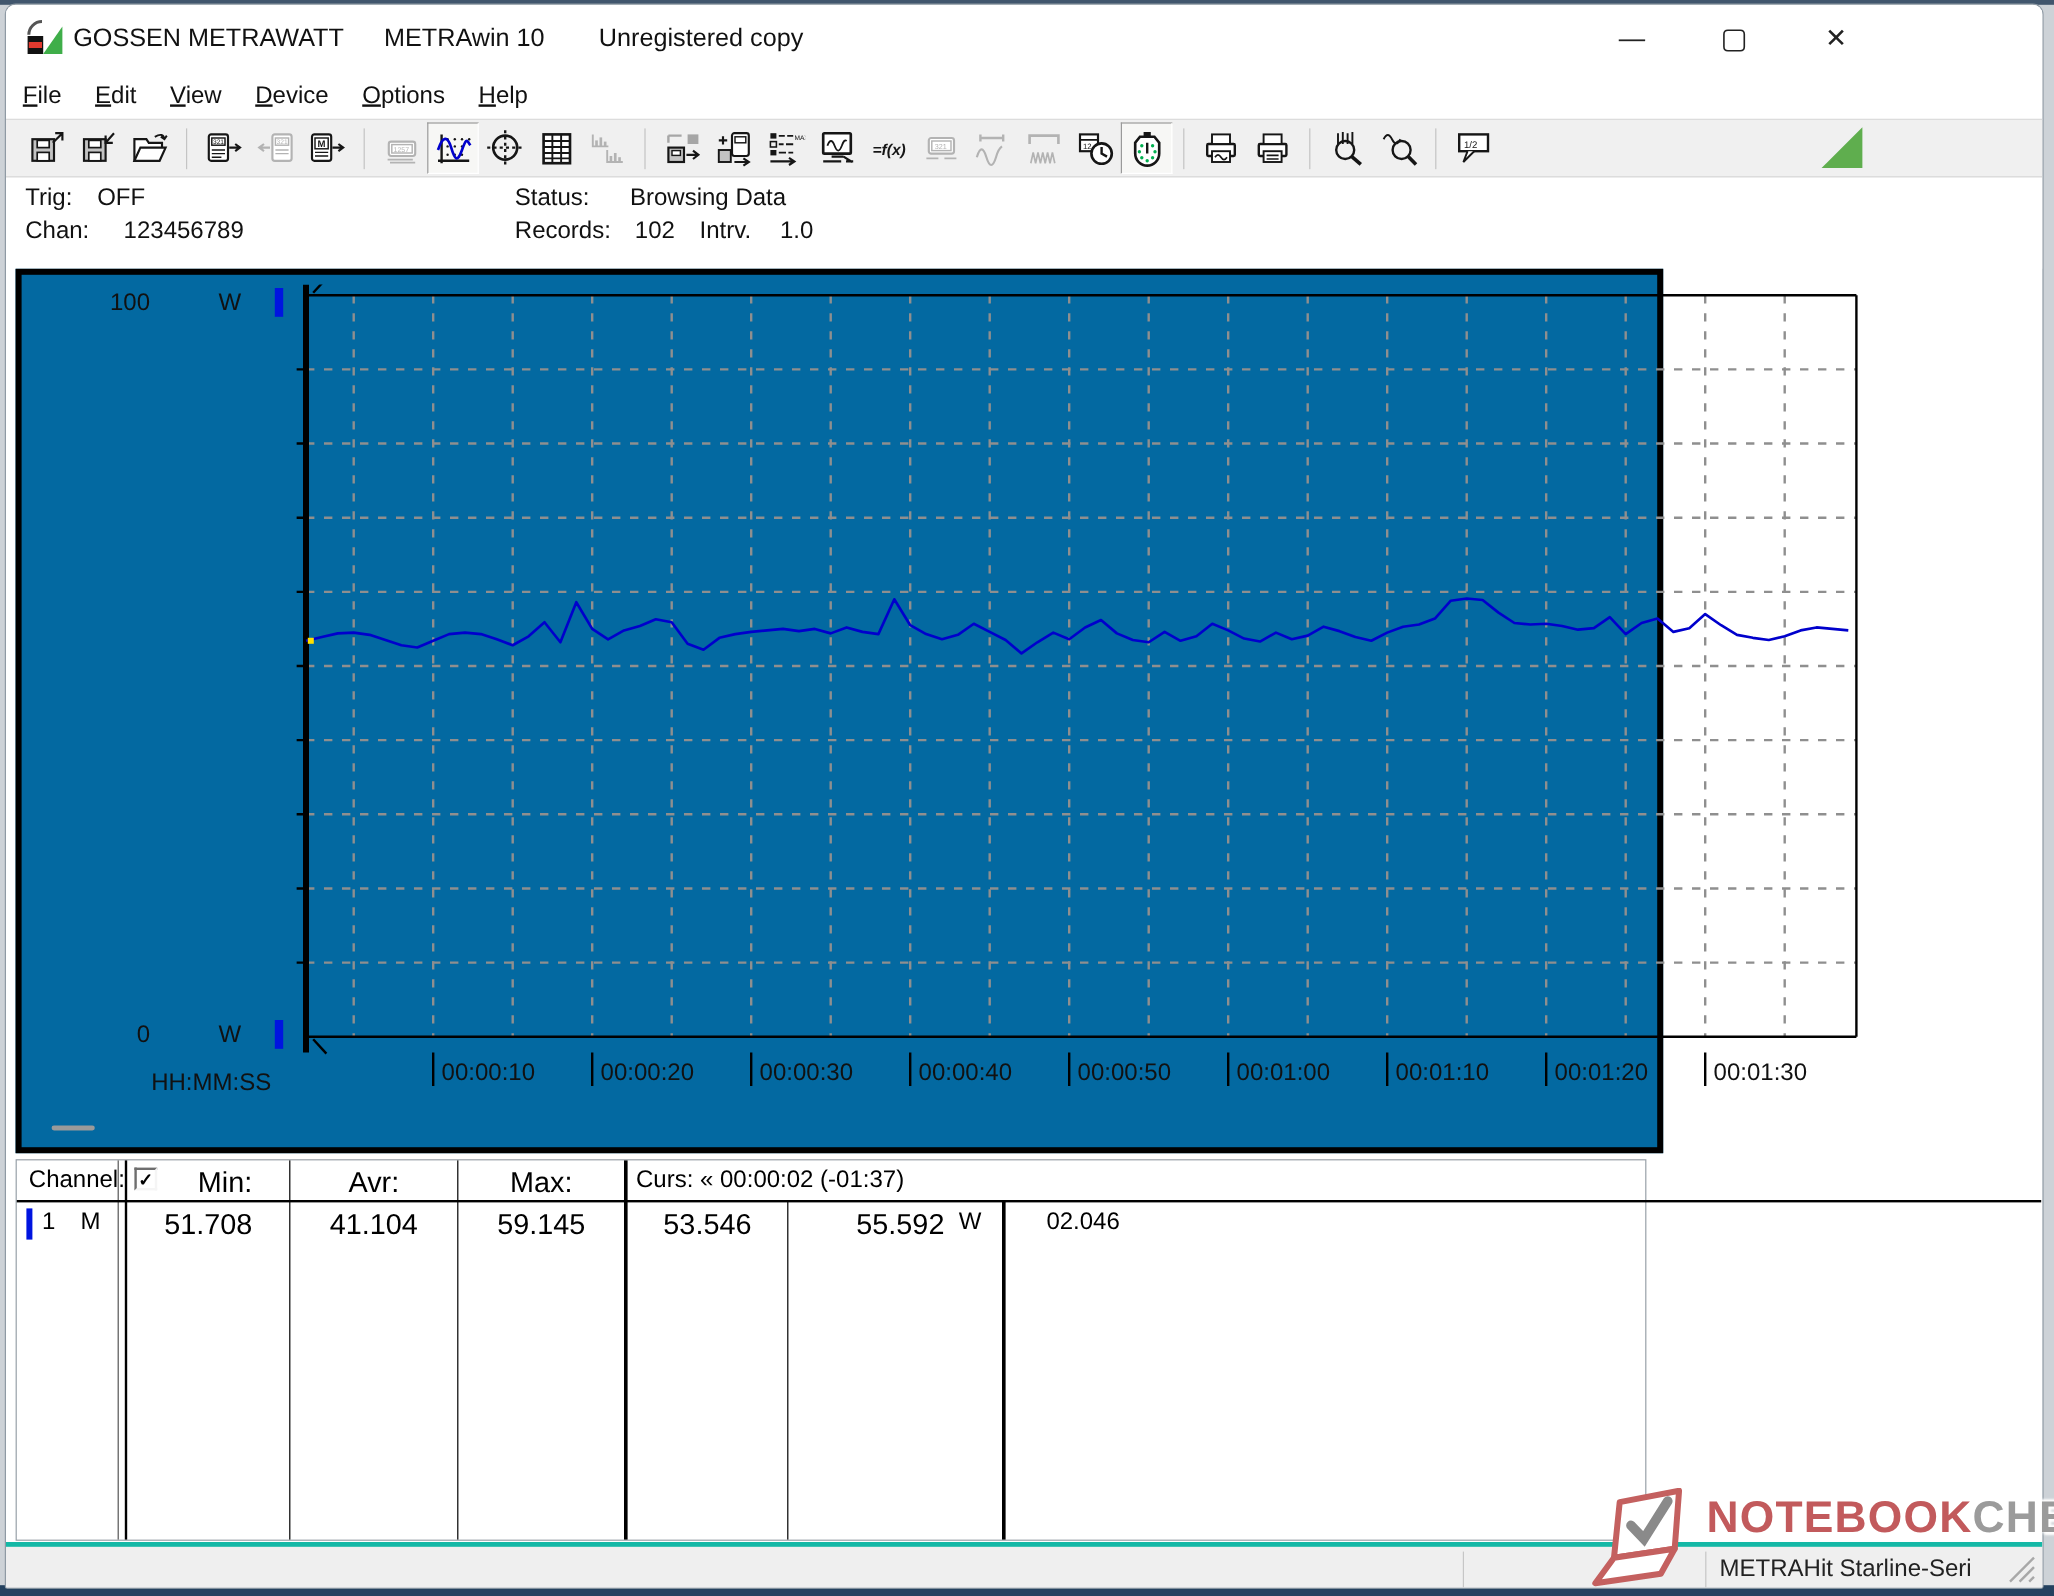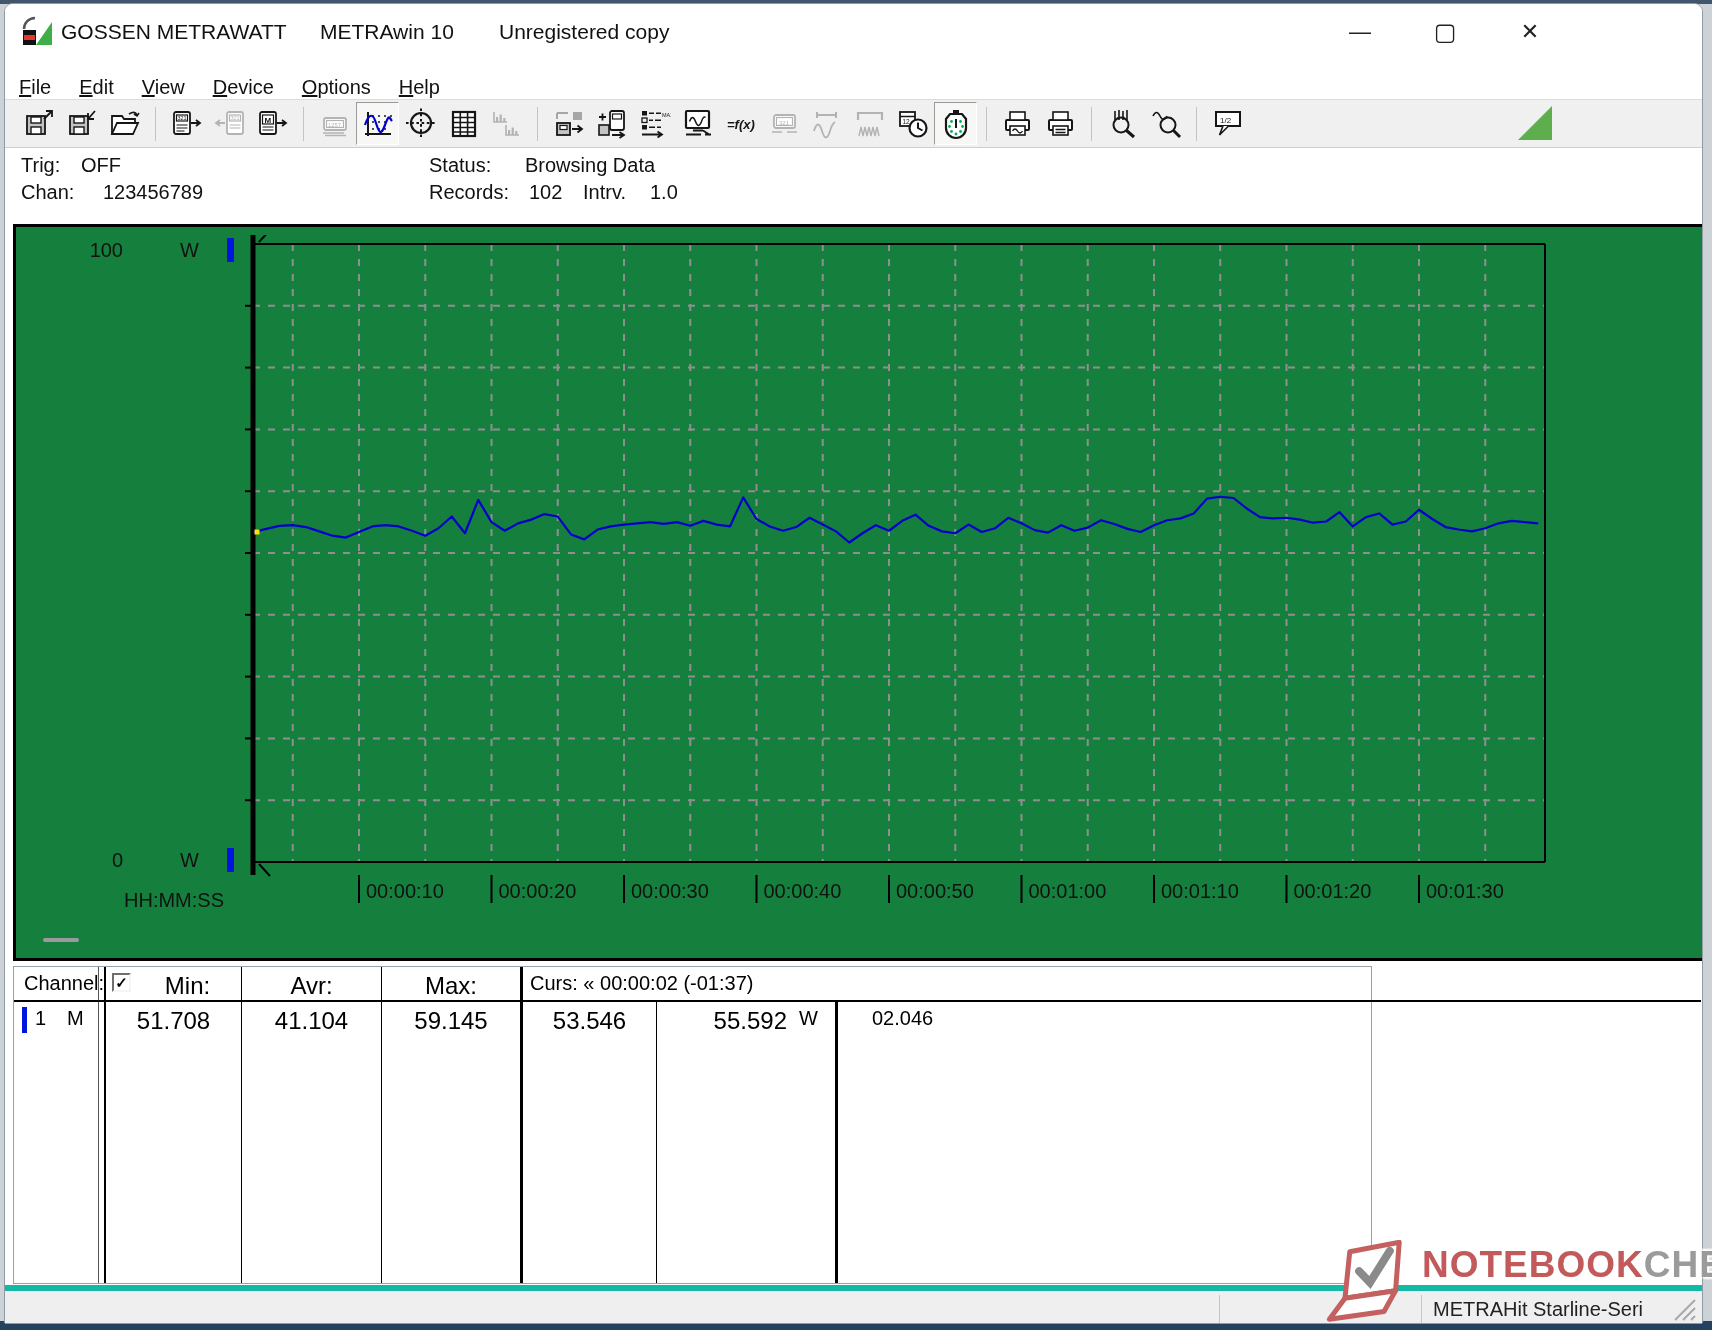--- a/index.html
+++ b/index.html
@@ -6,51 +6,51 @@
   .desk-top{position:absolute;left:0;top:0;width:100%;height:4px;background:#41566d;}
   .desk-bottom{position:absolute;left:0;top:1321px;width:100%;height:9px;background:#24415f;}
   .window{position:absolute;left:4px;top:3px;width:1697px;height:1319px;background:#ffffff;border:1px solid #8f9aa4;border-radius:9px 9px 2px 2px;overflow:hidden;}
   .abs{position:absolute;}
   .t21{font-size:21px;color:#111;white-space:pre;}
 
   
   .titlebar{position:absolute;left:0;top:0;width:100%;height:58px;background:#fff;}
   .winbtn{position:absolute;top:10px;width:50px;height:36px;display:flex;align-items:center;justify-content:center;font-size:22px;color:#222;font-weight:300;cursor:default;}
   
-  .menubar{position:absolute;left:0;top:58px;width:100%;height:37px;background:#fff;display:flex;align-items:flex-end;padding-left:14px;box-sizing:border-box;}
+  .menubar{position:absolute;left:0;top:58px;width:100%;height:37px;background:#fff;display:flex;align-items:center;padding-left:14px;box-sizing:border-box;}
   .menu-item{font-size:20px;color:#111;margin-right:28px;}
   .menu-item u{text-decoration:underline;}
   
   .toolbar{position:absolute;left:0;top:95px;width:100%;height:49px;background:#f0f0f0;border-top:1px solid #dcdcdc;border-bottom:1px solid #cfcfcf;display:flex;align-items:center;padding-left:12px;box-sizing:border-box;}
   .tb{width:41px;height:41px;display:flex;align-items:center;justify-content:center;border:1px solid transparent;color:#161616;}
   .tb.disabled{color:#b3b3b3;}
   .tb.pressed{border-color:#9a9a9a #ffffff #ffffff #9a9a9a;background:#f7f7f5;}
   .tb svg{display:block;}
   .tb svg text{font-family:"Liberation Sans",sans-serif;}
   .tb-sep{width:1px;height:34px;background:#c4c4c4;margin:0 9px;}
   .tb-triangle{position:absolute;left:1512px;top:101px;}
   
   .statuspanel{position:absolute;left:0;top:144px;width:100%;height:76px;background:#fff;}
   .statuspanel span{position:absolute;font-size:20px;color:#111;white-space:pre;}
   
-  .chartpanel{position:absolute;left:8px;top:220px;width:1699px;height:737px;background:#15803d;border:3px solid #000000;box-sizing:border-box;}
+  .chartpanel{position:absolute;left:8px;top:220px;width:1373px;height:737px;background:#0369a1;border:5px solid #000000;box-sizing:border-box;}
   .ylab{position:absolute;width:52px;text-align:right;font-size:20px;color:#111;}
   .yunit{position:absolute;font-size:20px;color:#111;}
   .chmarker{position:absolute;width:7px;height:24px;background:#0014e0;}
   .xaxis-name{position:absolute;font-size:20px;color:#111;}
   .splitter{position:absolute;left:38px;top:934px;width:36px;height:4px;background:#9a9a9a;border-radius:2px;}
   
   .tablepanel{position:absolute;left:8px;top:962px;width:1359px;height:318px;background:#fff;border:1px solid #98a0a8;box-sizing:border-box;}
   .tp-line{position:absolute;background:#000;}
   .tp-text{position:absolute;font-size:20px;color:#000;white-space:pre;}
   .tp-cell{position:absolute;font-size:24px;color:#000;text-align:center;}
   .checkbox{position:absolute;width:19px;height:19px;background:#fff;border:2px solid;border-color:#6e6e6e #f5f5f5 #f5f5f5 #6e6e6e;box-sizing:border-box;display:flex;align-items:center;justify-content:center;font-size:15px;font-weight:bold;color:#000;}
   .chanbar{position:absolute;width:5px;height:26px;background:#0014e0;}
   
-  .statusbar{position:absolute;left:0;top:1281px;width:100%;height:38px;background:#efefef;border-top:6px solid #14b8a6;box-sizing:border-box;}
+  .statusbar{position:absolute;left:0;top:1281px;width:100%;height:38px;background:#efefef;border-top:4px solid #14b8a6;box-sizing:border-box;}
   .sb-sep{position:absolute;top:4px;width:1px;height:30px;background:#c6c6c6;}
   .sb-text{position:absolute;top:7px;font-size:20px;color:#222;white-space:pre;}
   .grip{position:absolute;right:5px;top:5px;}
   
   .watermark{position:absolute;left:1320px;top:1234px;width:392px;height:92px;z-index:50;pointer-events:none;}
   .wm-text{position:absolute;left:102px;top:10px;font-size:37px;font-weight:bold;letter-spacing:1px;white-space:nowrap;}
   .wm-red{color:#c25a5c;text-shadow:0 0 3px #fff,0 0 3px #fff,2px 2px 2px #fff,-2px -2px 2px #fff;}
   .wm-gray{color:#9b9b9b;text-shadow:0 0 3px #fff,0 0 3px #fff,2px 2px 2px #fff,-2px -2px 2px #fff;}
 </style>
 </head>

